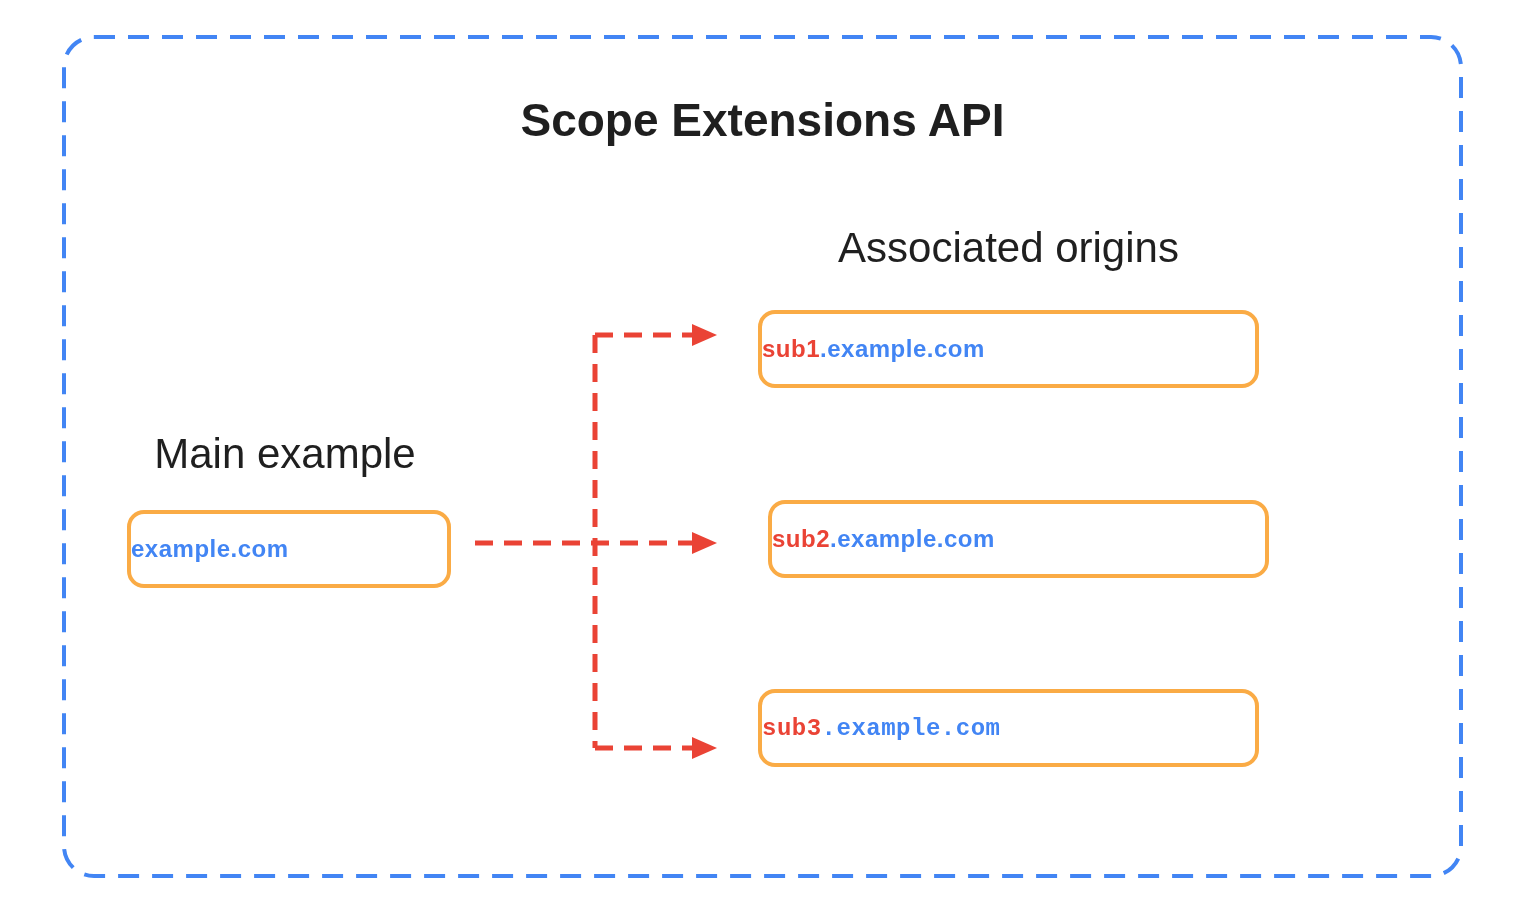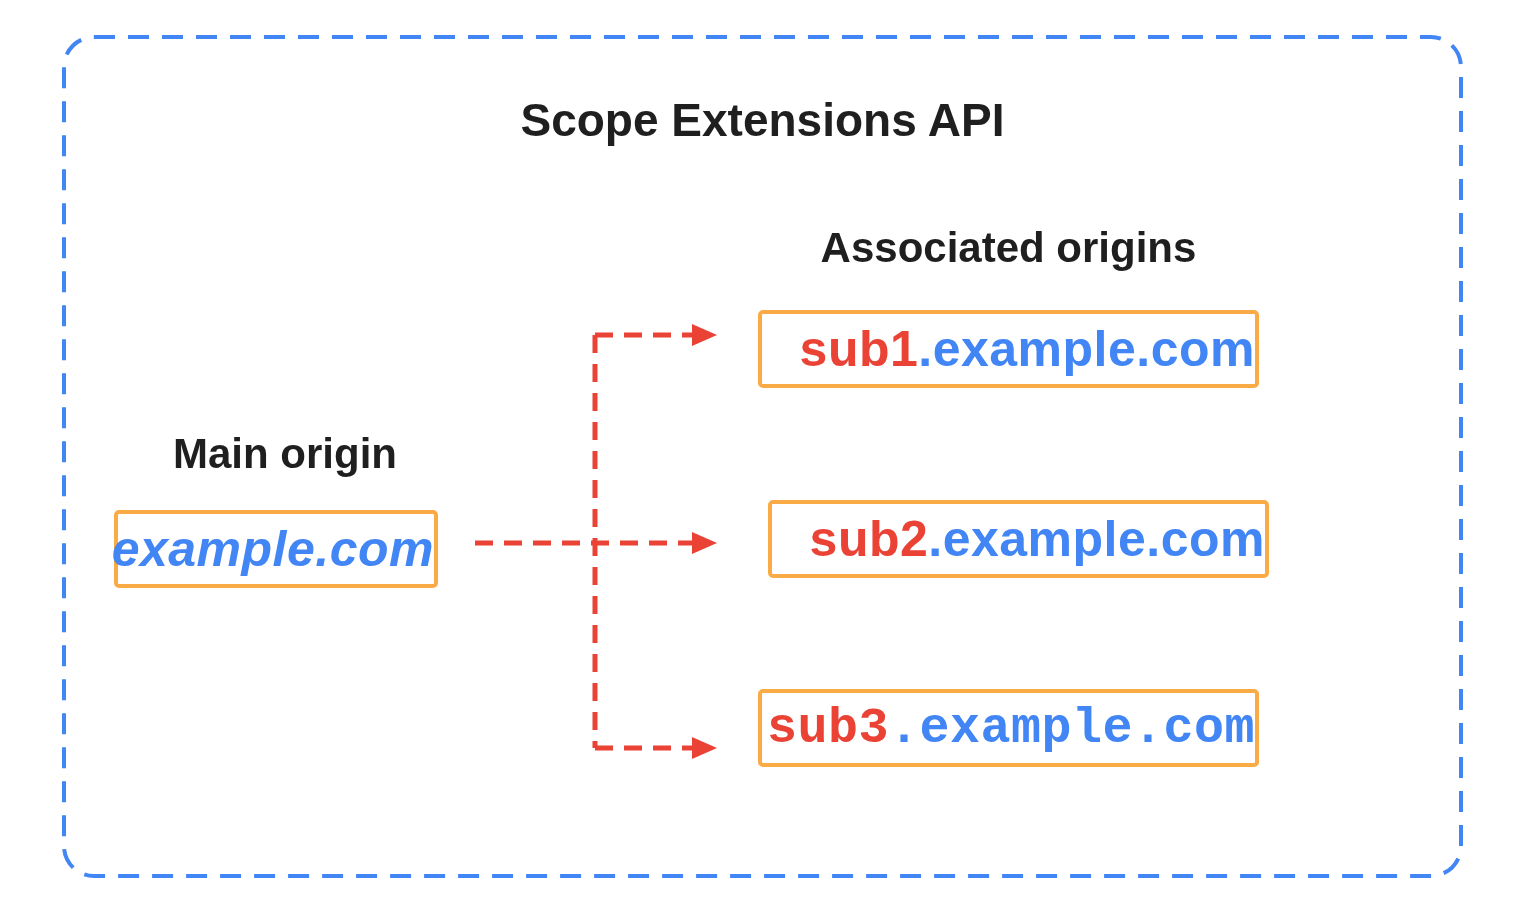--- a/index.html
+++ b/index.html
@@ -20,32 +20,32 @@
   svg.layer{position:absolute;left:0;top:0;width:1520px;height:914px;display:block;}
   .outer-border{fill:none;stroke:var(--border-blue);stroke-width:4;stroke-dasharray:21 13;}
   .red-dash{fill:none;stroke:var(--arrow-red);stroke-width:5;stroke-dasharray:18 11;}
   .arrowhead{fill:var(--arrow-red);stroke:none;}
   .title{
     position:absolute;left:64px;top:92px;width:1397px;
     text-align:center;font-size:46px;font-weight:bold;line-height:56px;
     color:var(--text-black);letter-spacing:0px;
   }
   .label{
-    position:absolute;text-align:center;font-size:42px;font-weight:700;
+    position:absolute;text-align:center;font-size:42px;font-weight:400;
     line-height:52px;color:var(--text-black);
   }
   .label-associated{left:758px;top:222px;width:501px;}
   .label-main{left:100px;top:428px;width:370px;}
   .origin-box{
     position:absolute;box-sizing:border-box;
-    border:4px solid var(--box-orange);border-radius:5px;background:#ffffff;
-    display:flex;align-items:center;justify-content:flex-end;
-    font-size:50px;font-weight:bold;letter-spacing:0.5px;white-space:nowrap;
+    border:4px solid var(--box-orange);border-radius:17px;background:#ffffff;
+    display:flex;align-items:center;justify-content:flex-start;
+    font-size:24px;font-weight:bold;letter-spacing:0.5px;white-space:nowrap;
   }
-  .box-main{left:114px;top:510px;width:324px;height:78px;font-style:italic;}
+  .box-main{left:127px;top:510px;width:324px;height:78px;}
   .box-sub1{left:758px;top:310px;width:501px;height:78px;}
   .box-sub2{left:758px;top:500px;width:501px;height:78px;margin-left:10px;}
   .box-sub3{left:758px;top:689px;width:501px;height:78px;font-family:Liberation Mono, monospace;}
   .domain-blue{color:var(--domain-blue);}
   .domain-red{color:var(--domain-red);}
 </style>
 </head>
 <body>
 
 <div class="canvas">
@@ -64,21 +64,21 @@
 
     <polygon class="arrowhead" points="692,324 717,335 692,346"></polygon>
     <polygon class="arrowhead" points="692,532 717,543 692,554"></polygon>
     <polygon class="arrowhead" points="692,737 717,748 692,759"></polygon>
   </svg>
 
   <div class="title">Scope Extensions API</div>
 
   <div class="label label-associated">Associated origins</div>
 
-  <div class="label label-main">Main origin</div>
+  <div class="label label-main">Main example</div>
 
   <div class="origin-box box-main">
     <span class="domain-blue">example.com</span>
   </div>
 
   <div class="origin-box box-sub1">
     <span><span class="domain-red">sub1</span><span class="domain-blue">.example.com</span></span>
   </div>
 
   <div class="origin-box box-sub2">

